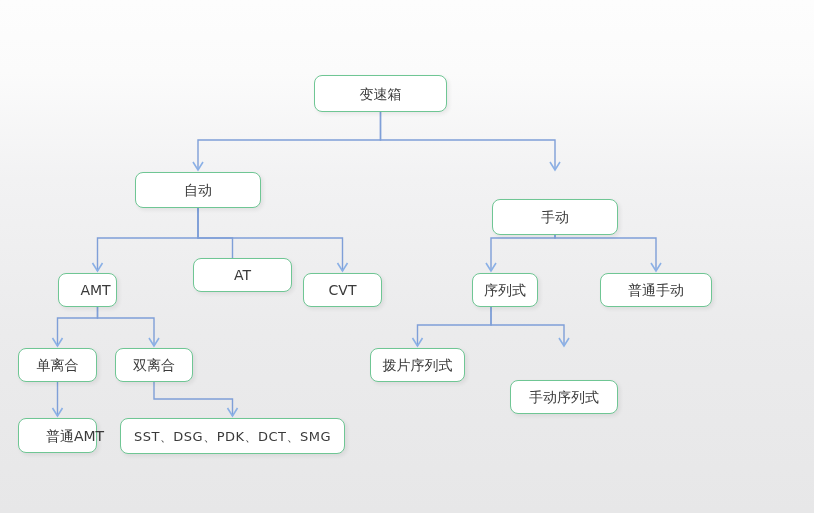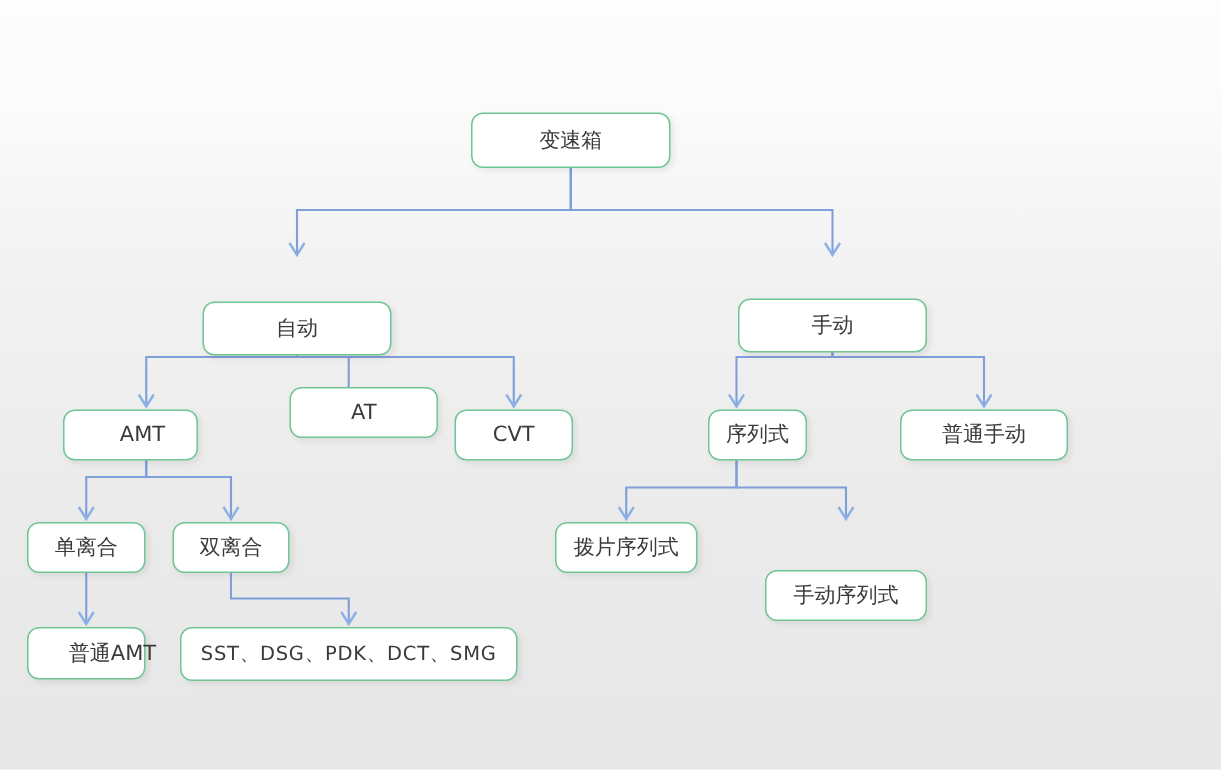--- a/index.html
+++ b/index.html
@@ -70,27 +70,27 @@
       <polyline points="97.5,307 97.5,318 154,318 154,346" fill="none" stroke="#7f9fd8" stroke-width="1.4" marker-end="url(#arrow-chevron)"></polyline>
       <polyline points="491,307 491,325 417.5,325 417.5,346" fill="none" stroke="#7f9fd8" stroke-width="1.4" marker-end="url(#arrow-chevron)"></polyline>
       <polyline points="491,307 491,325 564,325 564,346" fill="none" stroke="#7f9fd8" stroke-width="1.4" marker-end="url(#arrow-chevron)"></polyline>
       <polyline points="57.5,382 57.5,400 57.5,400 57.5,416" fill="none" stroke="#7f9fd8" stroke-width="1.4" marker-end="url(#arrow-chevron)"></polyline>
       <polyline points="154,382 154,399 232.5,399 232.5,416" fill="none" stroke="#7f9fd8" stroke-width="1.4" marker-end="url(#arrow-chevron)"></polyline>
     </svg>
   <div id="node-layer">
       <div class="node" style="left: 314px; top: 75px; width: 133px; height: 37px;">
         <span class="node-label">变速箱</span>
       </div>
-      <div class="node" style="left: 135px; top: 172px; width: 126px; height: 36px; margin-top: 29px;">
+      <div class="node" style="left: 135px; top: 172px; width: 126px; height: 36px;">
         <span class="node-label">自动</span>
       </div>
       <div class="node" style="left: 492px; top: 172px; width: 126px; height: 36px; margin-top: 27px;">
         <span class="node-label">手动</span>
       </div>
-      <div class="node" style="left: 42px; top: 273px; width: 90px; height: 34px; padding-left: 16px;">
+      <div class="node" style="left: 58px; top: 273px; width: 59px; height: 34px; padding-left: 16px;">
         <span class="node-label">AMT</span>
       </div>
       <div class="node" style="left: 193px; top: 258px; width: 99px; height: 34px; justify-content: center;">
         <span class="node-label">AT</span>
       </div>
       <div class="node" style="left: 303px; top: 273px; width: 79px; height: 34px;">
         <span class="node-label">CVT</span>
       </div>
       <div class="node" style="left: 472px; top: 273px; width: 66px; height: 34px;">
         <span class="node-label">序列式</span>

